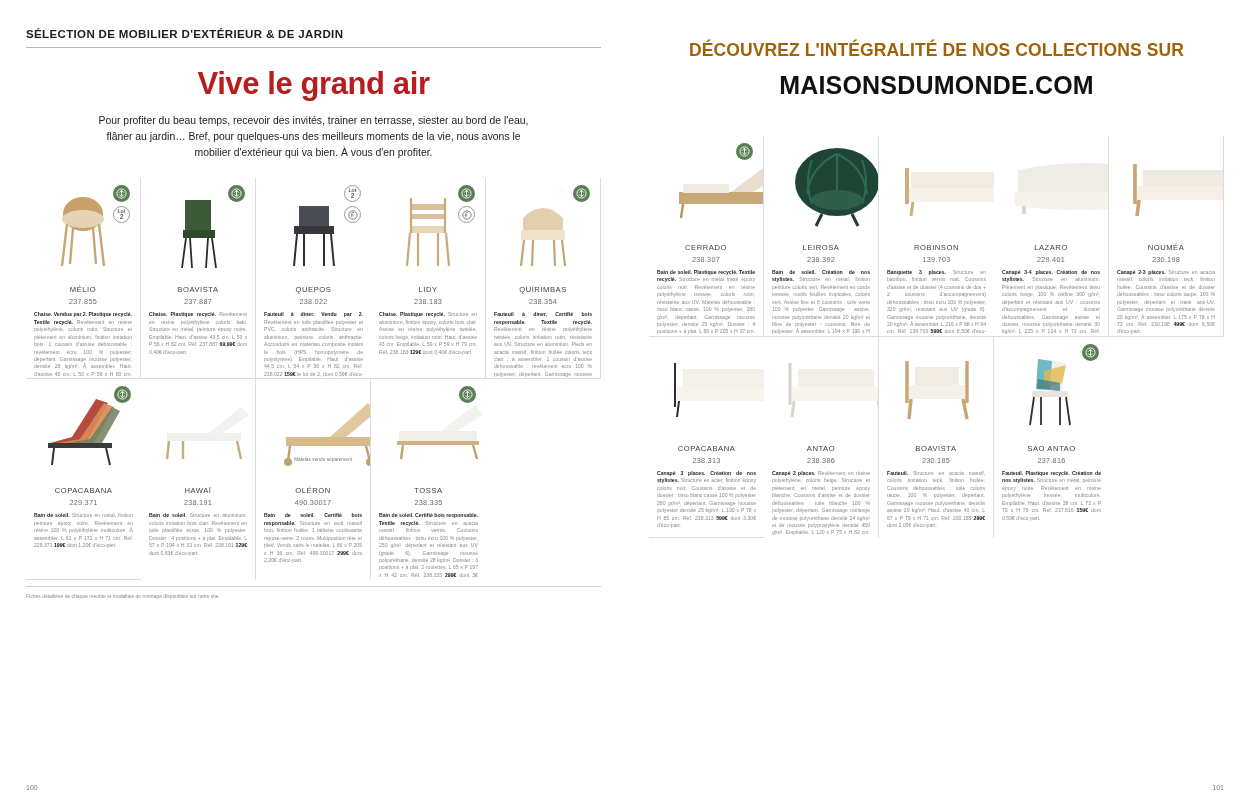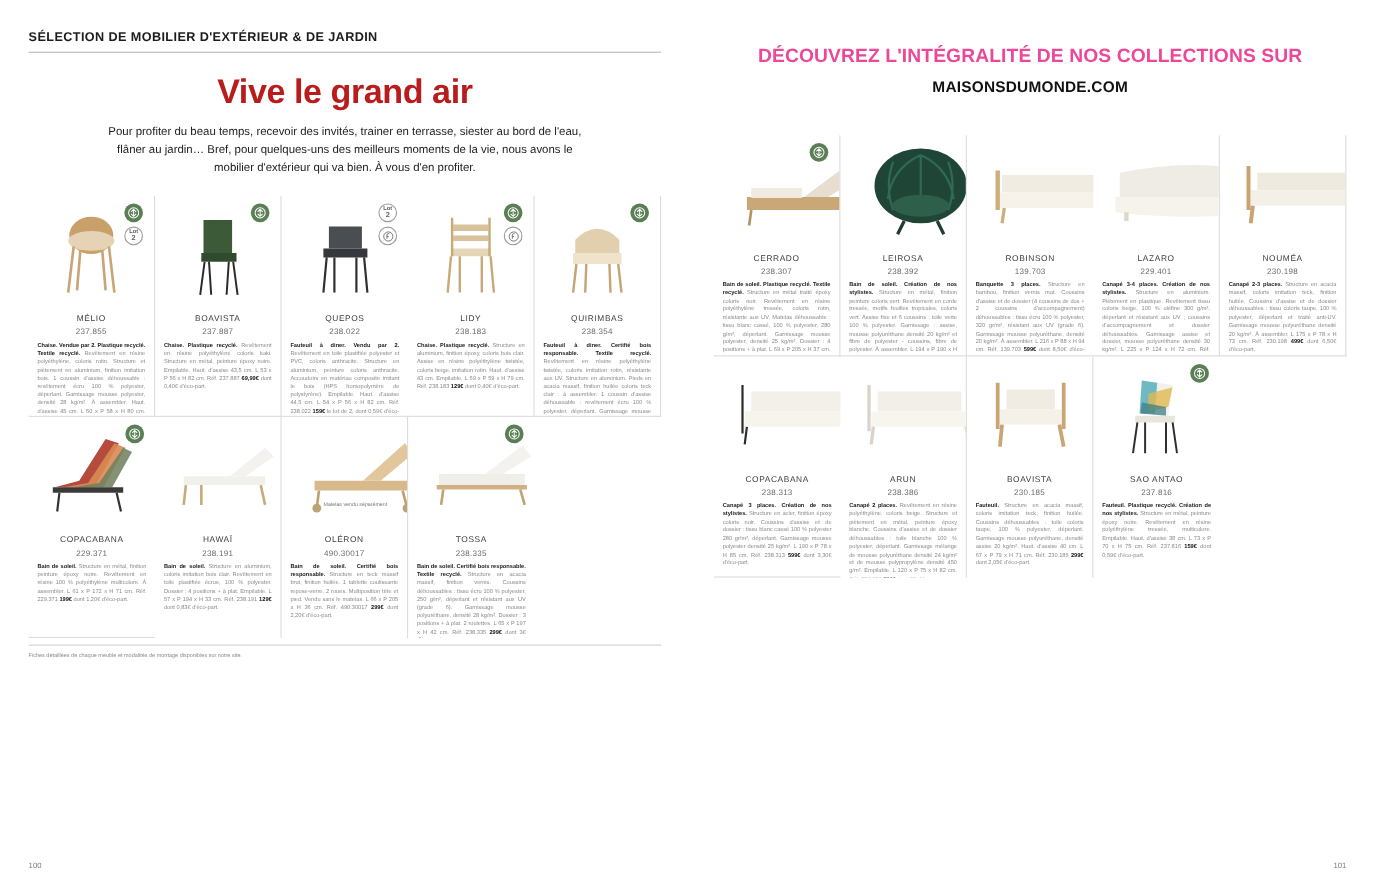--- a/index.html
+++ b/index.html
@@ -23,22 +23,22 @@
   .rule { height: 1px; background: #b9b9b9; width: 100%; }
   .hero { text-align: center; padding: 18px 70px 4px 70px; }
   .hero-title {
     font-size: 31px; font-weight: bold; letter-spacing: -0.4px; color: #b91c1c;
     margin-bottom: 11px;
   }
   .hero-sub { font-size: 10.4px; line-height: 1.52; color: #222; }
 
   
   .rh { text-align: center; padding-top: 12px; }
-  .rh-line1 { font-size: 17.5px; font-weight: bold; letter-spacing: .1px; color: #ec4899; }
-  .rh-line2 { font-size: 14px; font-weight: bold; letter-spacing: .2px; margin-top: 10px; color: #111; }
+  .rh-line1 { font-size: 17.5px; font-weight: bold; letter-spacing: .1px; color: #a16207; }
+  .rh-line2 { font-size: 25px; font-weight: bold; letter-spacing: .2px; margin-top: 10px; color: #111; }
 
   
   .grid { display: grid; grid-template-columns: 1fr 1fr 1fr 1fr 1fr; width: 100%; }
   .grid-left  { margin-top: 14px; }
   .grid-right { margin-top: 36px; }
   .cell {
     position: relative;
     padding: 6px 8px 10px 8px;
     border-right: 1px solid #dcdcdc;
     border-bottom: 1px solid #dcdcdc;
@@ -392,21 +392,21 @@
         <div class="cell no-bb">
       <div class="photo">
         <svg width="128" height="78" viewBox="0 0 128 78">
               <path d="M26 26 h76 v18 h-76 z" fill="#f2efe8"></path>
               <path d="M20 44 h88 v14 h-88 z" fill="#f8f5ef"></path>
               <path d="M18 20 v42 M110 20 v42 M22 58 L20 74 M106 58 L110 74" stroke="#d8d4cb" stroke-width="3" fill="none"></path>
             </svg>
         <div class="badges"></div>
 
       </div>
-      <div class="pname">ARUN</div>
+      <div class="pname">ANTAO</div>
       <div class="pref">238.386</div>
       <div class="pdesc"><b>Canapé 2 places.</b> Revêtement en résine polyéthylène, coloris beige. Structure et piètement en métal, peinture époxy blanche. Coussins d'assise et de dossier déhoussables : toile blanche 100 % polyester, déperlant. Garnissage mélange de mousse polyuréthane densité 24 kg/m² et de mousse polypropylène densité 450 g/m². Empilable. L 120 x P 75 x H 82 cm. Réf. 238.386 <span class="price">229€</span> dont 3€ d'éco-part.</div>
     </div>
         <div class="cell no-bb">
       <div class="photo">
         <svg width="100" height="82" viewBox="0 0 100 82">
               <path d="M28 24 h44 v18 h-44 z" fill="#f0ece3"></path>
               <path d="M22 42 h56 v14 h-56 z" fill="#f5f1e9"></path>
               <path d="M20 18 v42 M80 18 v42 M24 56 L22 76 M76 56 L80 76" stroke="#c8a572" stroke-width="3.4" fill="none"></path>
             </svg>

